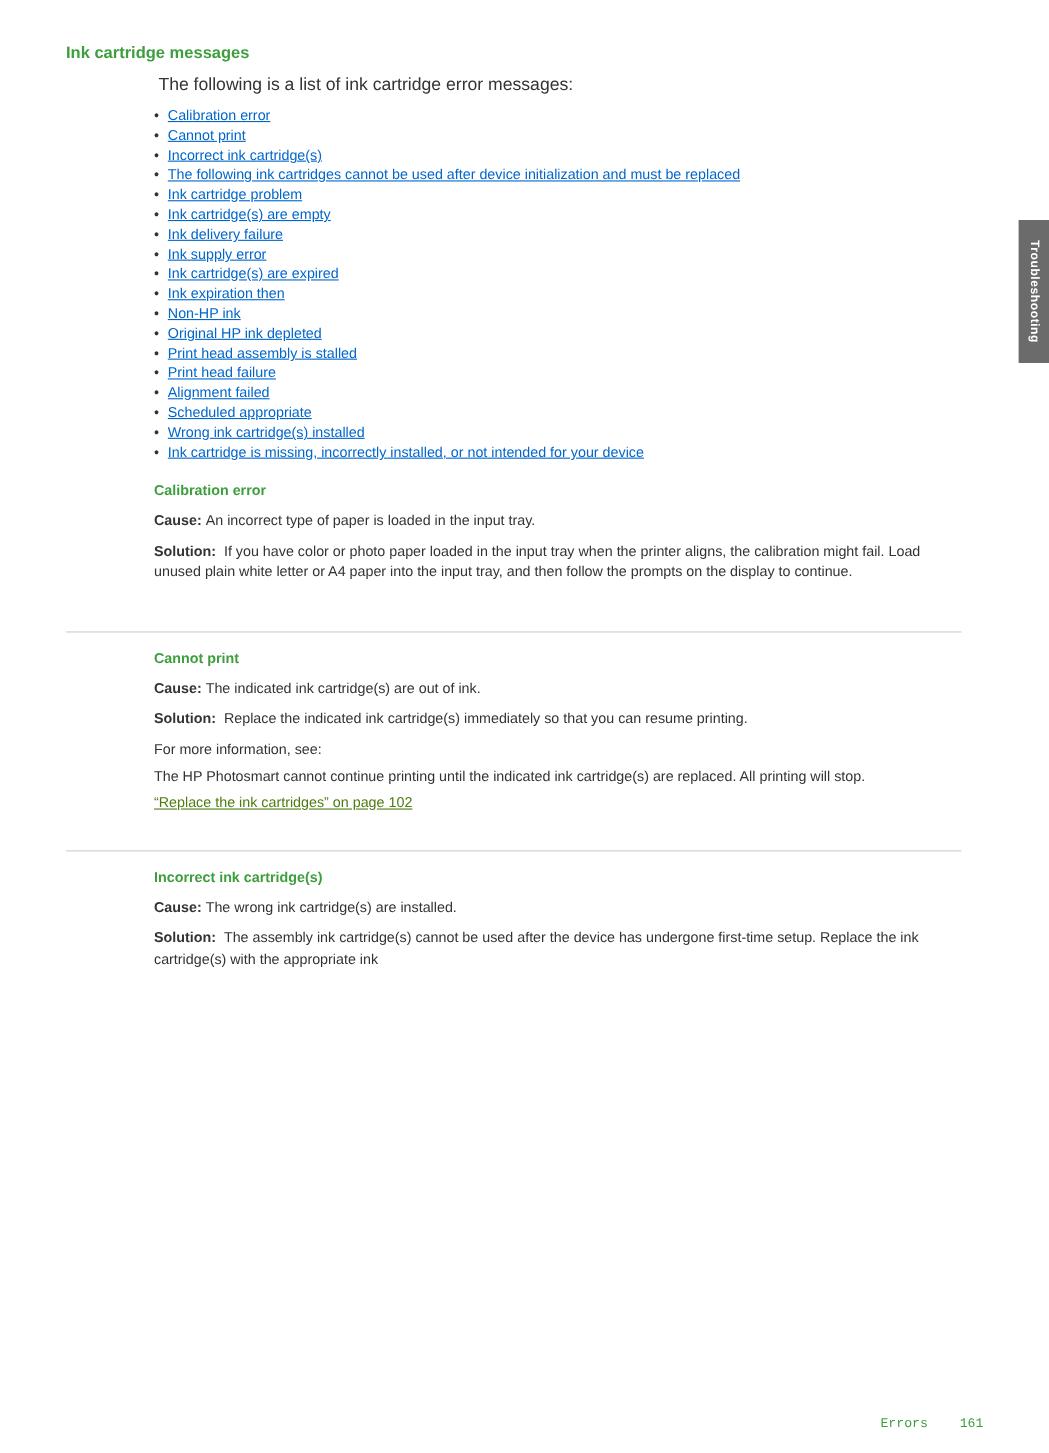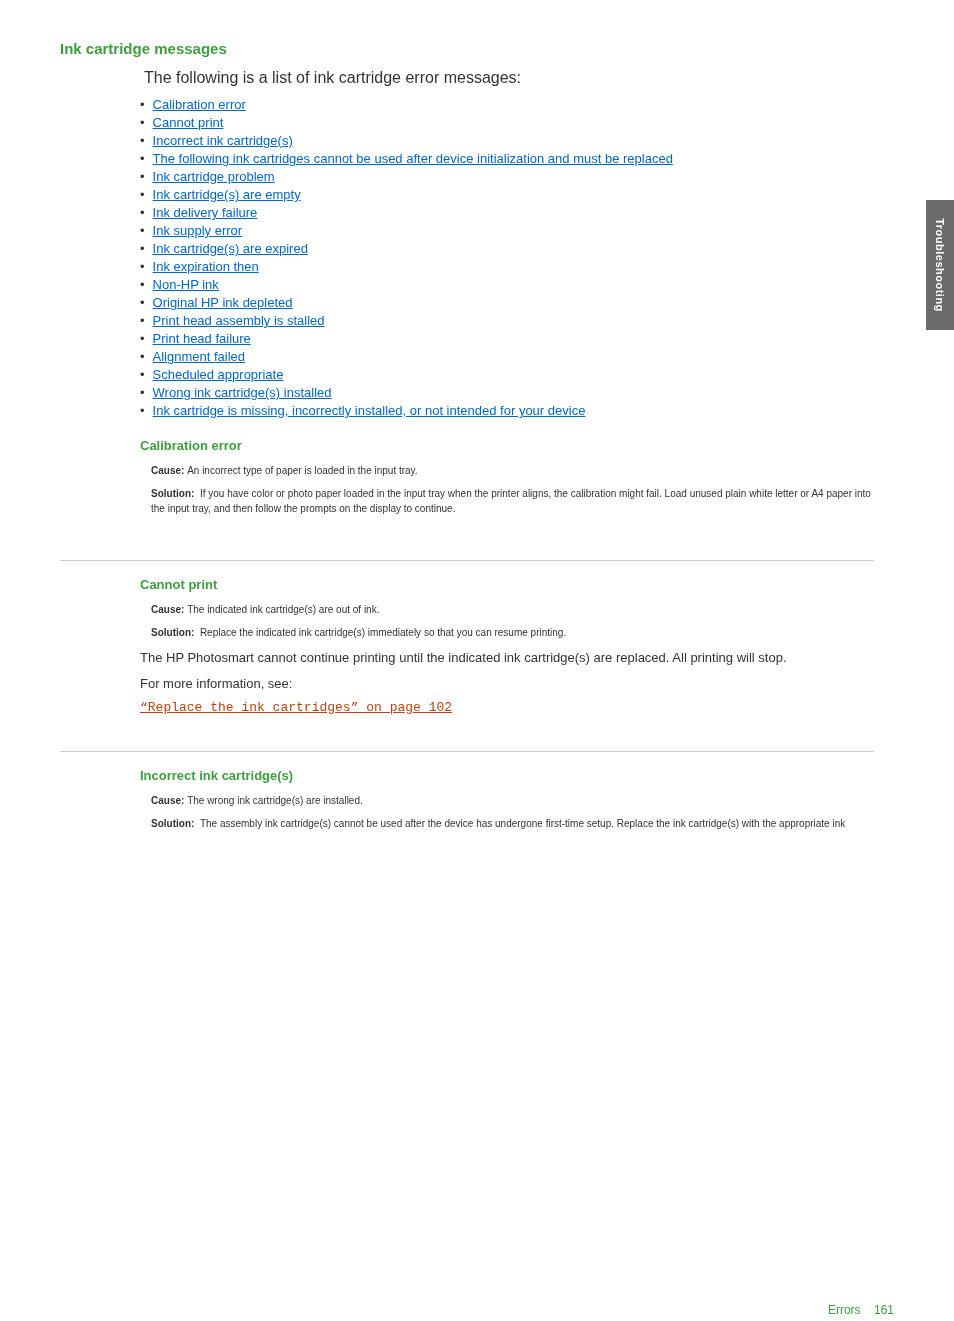--- a/index.html
+++ b/index.html
@@ -65,23 +65,22 @@
 
     .subsection-title {
       color: #3d9e3d;
       font-size: 13px;
       font-weight: bold;
       margin-bottom: 10px;
     }
 
     .cause-solution {
       margin-bottom: 8px;
-      font-size: 10px;
+      font-size: 13px;
       line-height: 1.5;
-      margin-left: 11px;
     }
 
     .cause-solution .label {
       font-weight: bold;
     }
 
     .cause-solution .text {
       font-weight: normal;
     }
 
@@ -97,31 +96,31 @@
     }
 
     .extra-text {
       font-size: 13px;
       line-height: 1.5;
       margin-bottom: 6px;
       margin-left: 0;
     }
 
     .link-inline {
-      color: #c2410c;
+      color: #4d7c0f;
       text-decoration: underline;
-      font-family: Liberation Mono, monospace;
     }
 
     .page-footer {
       position: absolute;
-      bottom: 4px;
+      bottom: 20px;
       right: 60px;
       font-size: 12px;
       color: #3d9e3d;
+      font-family: Liberation Mono, monospace;
     }
 
     .side-tab-container {
       position: absolute;
       right: 0;
       top: 200px;
       width: 28px;
       height: 130px;
       background: #6b6b6b;
       display: flex;
@@ -218,22 +217,22 @@
   <hr class="divider">
 
   <div class="subsection section-block">
     <h2 class="subsection-title">Cannot print</h2>
     <div class="cause-solution">
       <span class="label">Cause:</span>&nbsp;<span class="text">The indicated ink cartridge(s) are out of ink.</span>
     </div>
     <div class="cause-solution">
       <span class="label">Solution:</span>&nbsp;&nbsp;<span class="text">Replace the indicated ink cartridge(s) immediately so that you can resume printing.</span>
     </div>
+    <p class="extra-text">For more information, see:</p>
     <p class="extra-text">The HP Photosmart cannot continue printing until the indicated ink cartridge(s) are replaced. All printing will stop.</p>
-    <p class="extra-text">For more information, see:</p>
     <a class="link-inline" href="#">“Replace the ink cartridges” on page 102</a>
   </div>
 
   <hr class="divider">
 
   <div class="subsection section-block">
     <h2 class="subsection-title">Incorrect ink cartridge(s)</h2>
     <div class="cause-solution">
       <span class="label">Cause:</span>&nbsp;<span class="text">The wrong ink cartridge(s) are installed.</span>
     </div>

